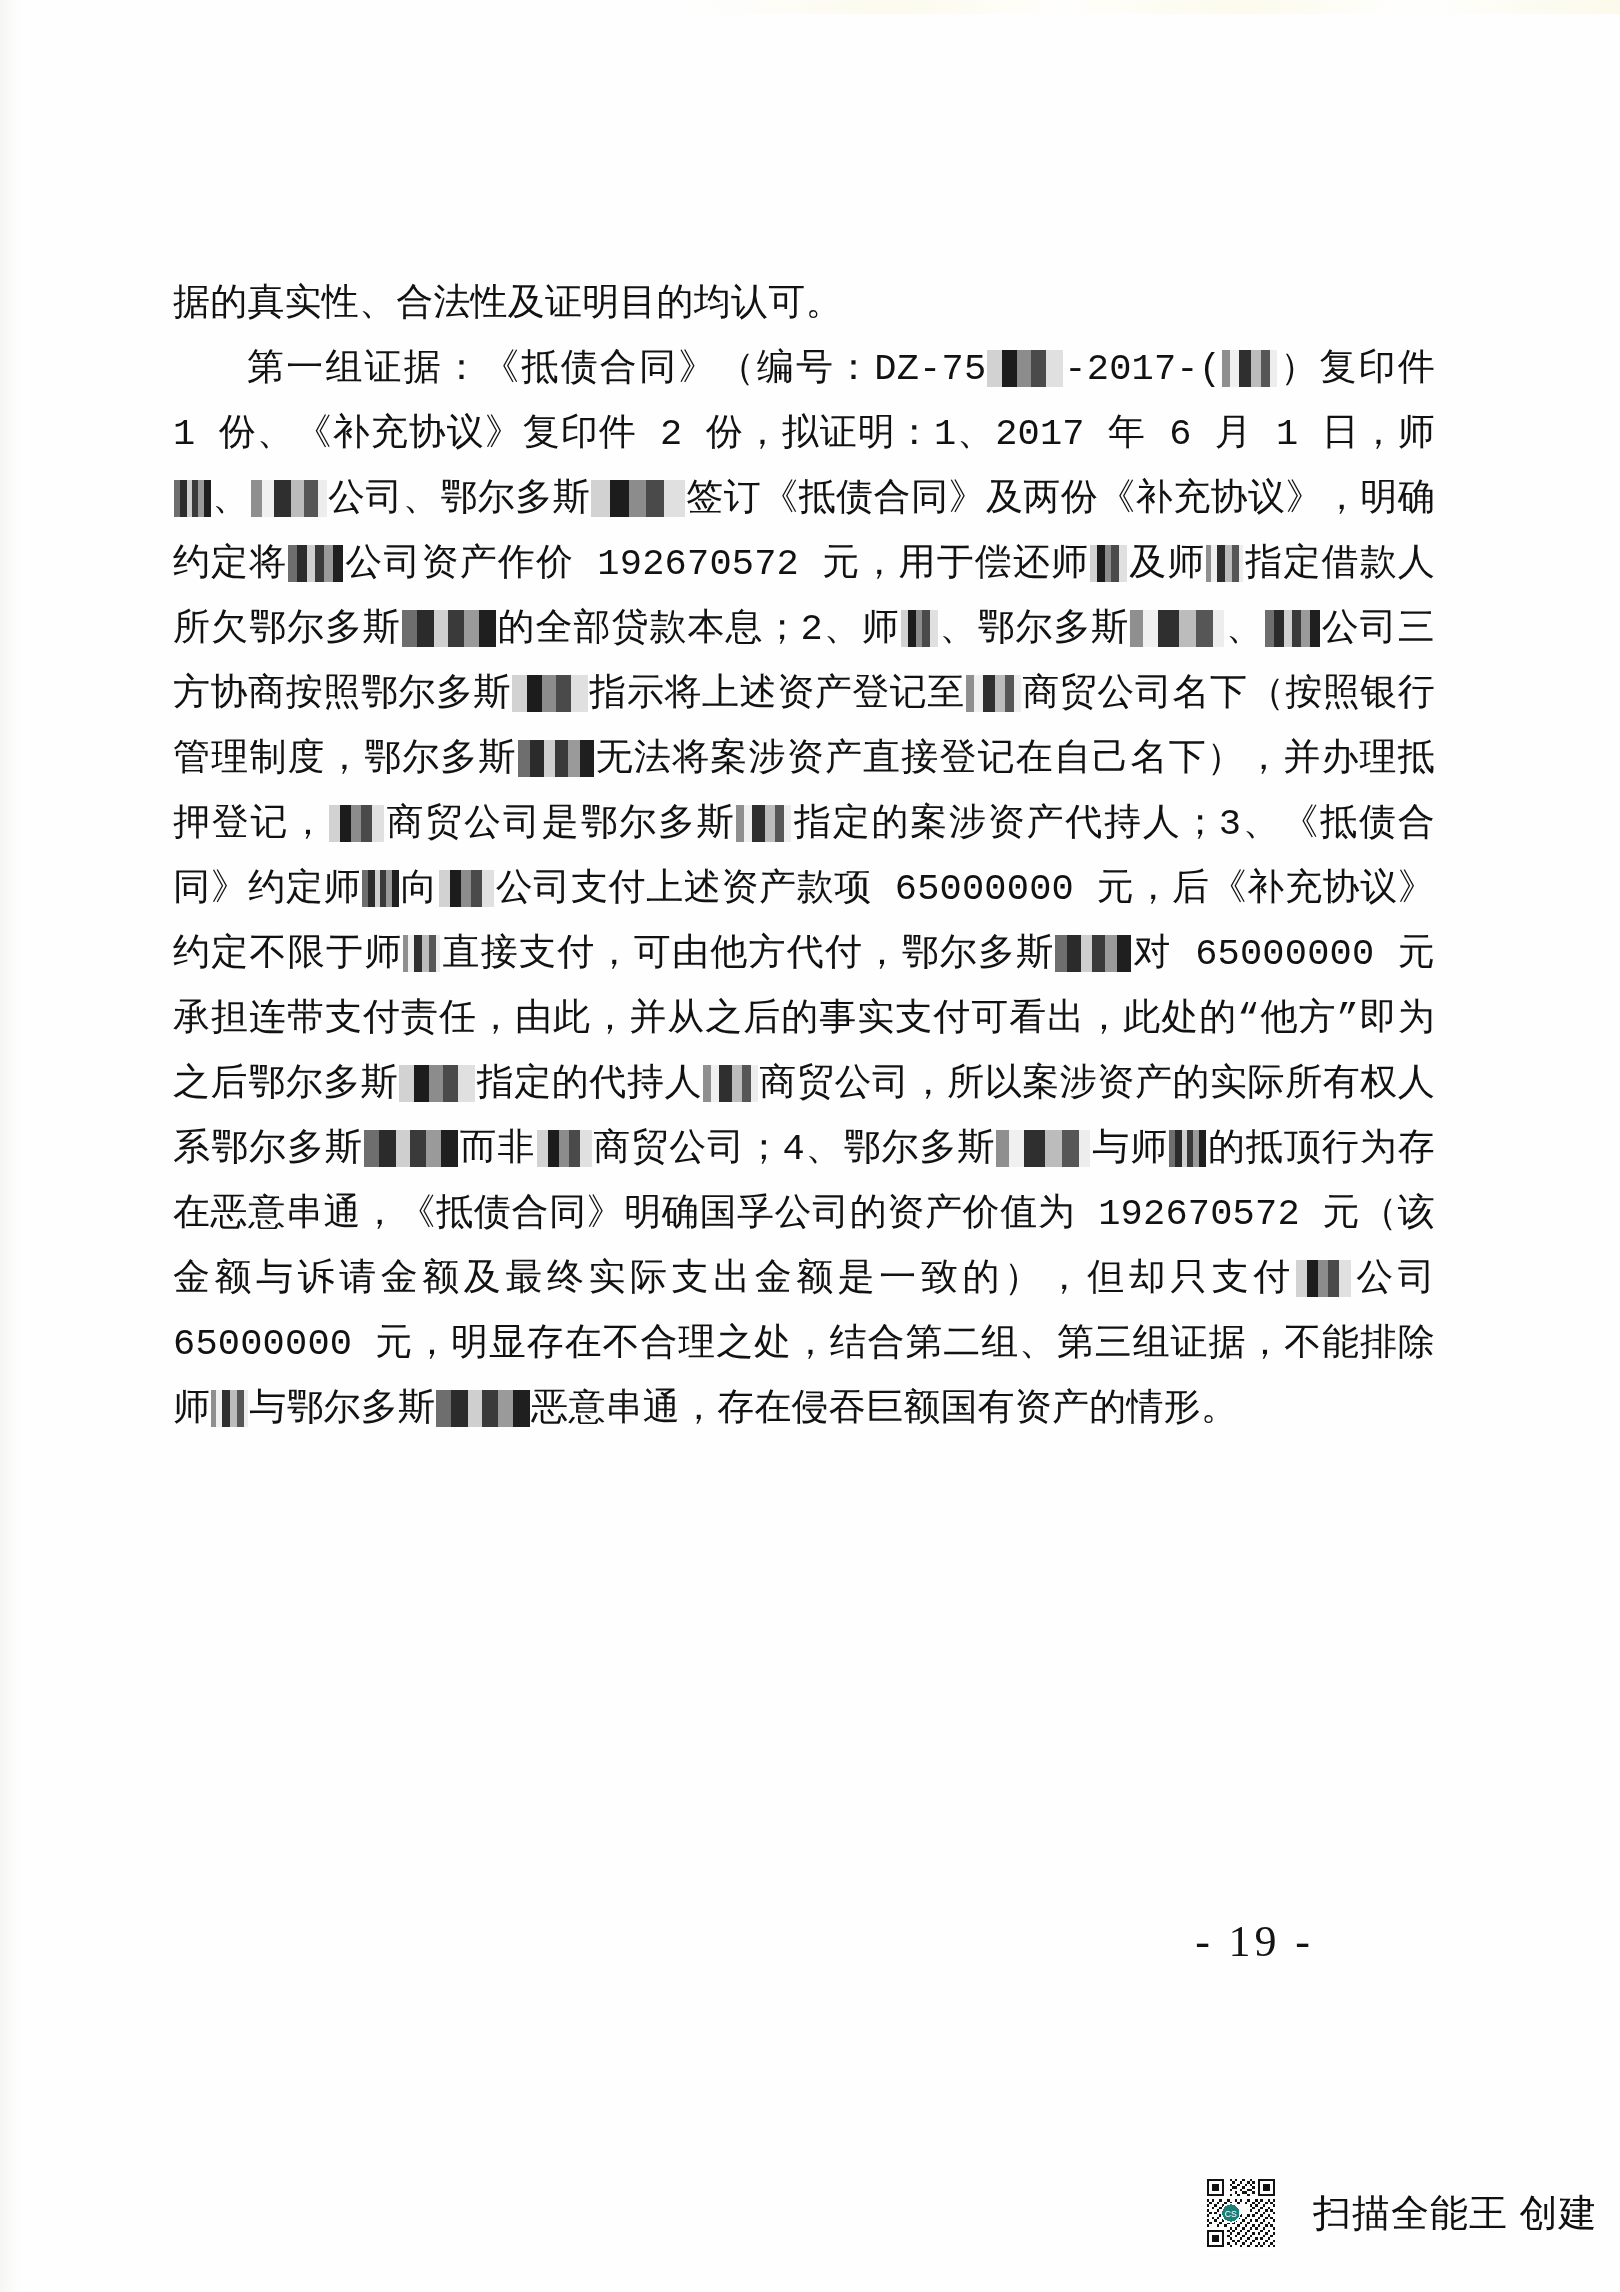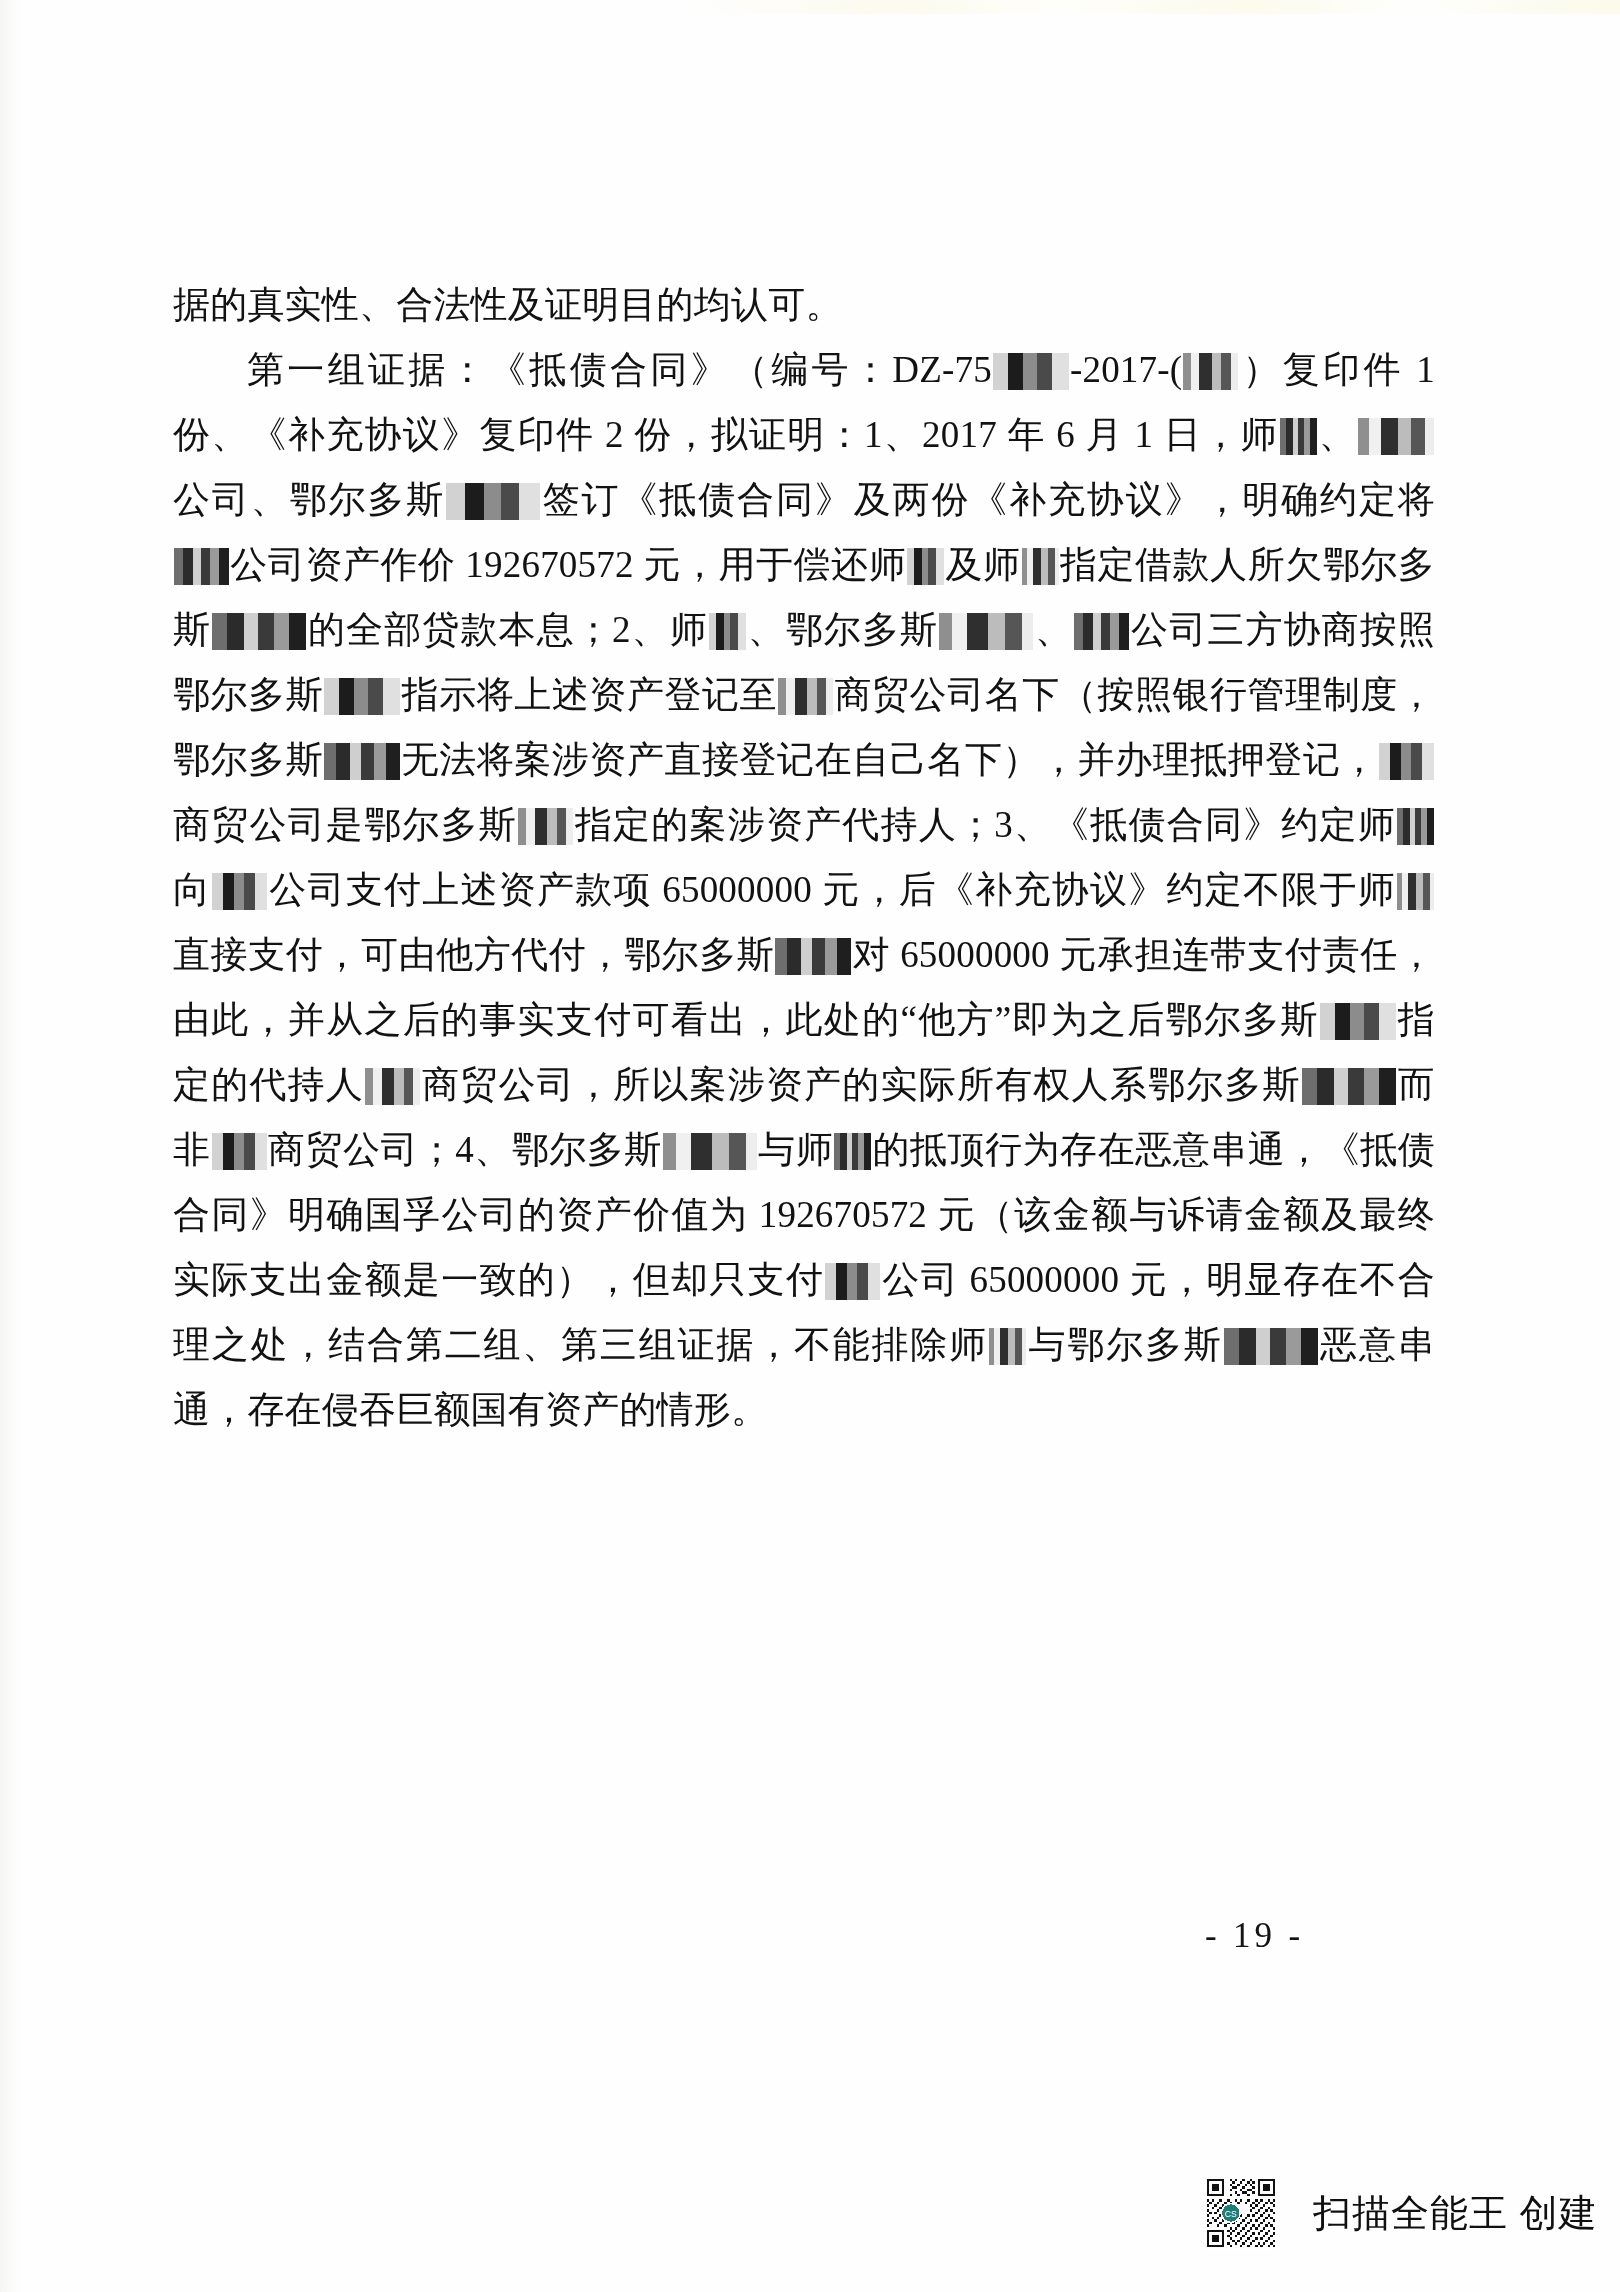--- a/index.html
+++ b/index.html
@@ -50,20 +50,21 @@
     width: 1262px;
     font-size: 37px;
     line-height: 65px;
     color: #121212;
     text-align: justify;
     letter-spacing: 0.2px;
   }
 
   .para {
     margin: 0 0 0 0;
+    font-family: Liberation Mono, monospace;
   }
 
   .para.indent {
     text-indent: 74px;
   }
 
   
   .redact {
     display: inline-block;
     vertical-align: -5.9px;
@@ -118,21 +119,21 @@
         rgba(0,0,0,0.26) 24%, rgba(0,0,0,0.26) 58%,
         rgba(255,255,255,0.38) 58%, rgba(255,255,255,0.38) 100%);
   }
 
   .page-number {
     position: absolute;
     left: 1127px;
     top: 1916px;
     width: 255px;
     text-align: center;
-    font-size: 35px;
+    font-size: 44px;
     color: #141414;
     font-family: "Liberation Serif", "DejaVu Serif", serif;
     letter-spacing: 3.9px;
   }
 
   .watermark {
     position: absolute;
     left: 1204px;
     top: 2176px;
     display: flex;

